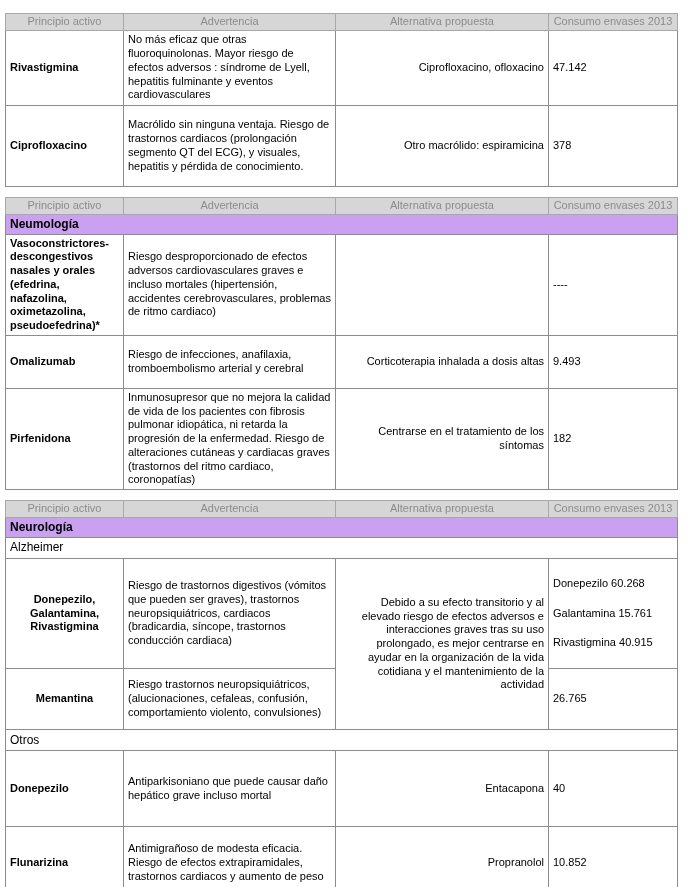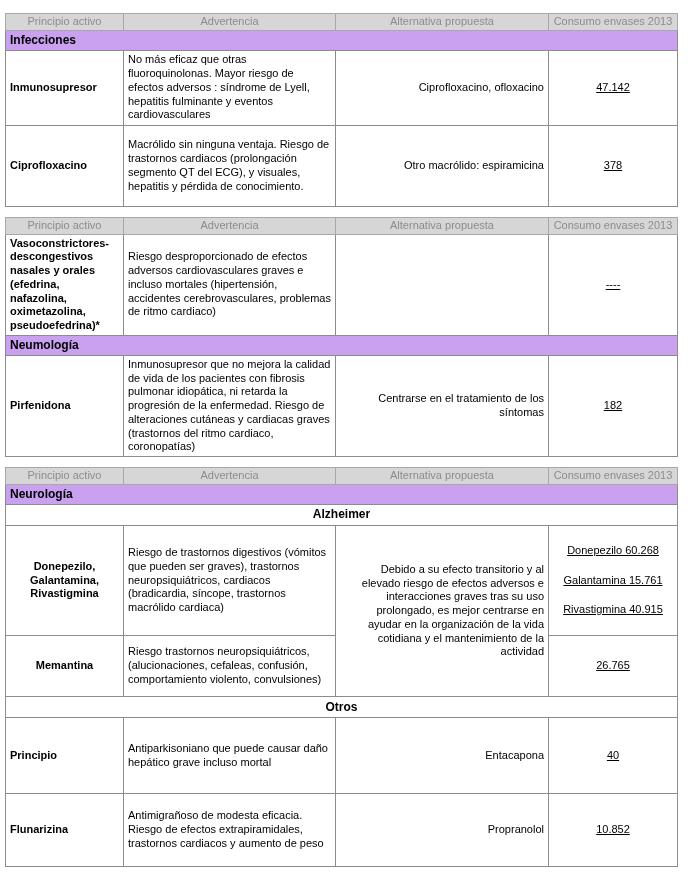--- a/index.html
+++ b/index.html
@@ -37,30 +37,30 @@
   td.section{
     background:#c9a1f0;
     font-weight:bold;
     font-size:12px;
     height:14px;
     padding:2px 4px;
     text-align:left;
   }
   td.subsection{
     background:#ffffff;
-    font-weight:bold;
+    font-weight:normal;
     font-size:12px;
     height:16px;
-    text-align:center;
+    text-align:left;
   }
   td.name{font-weight:bold;text-align:left;}
   td.name-center{font-weight:bold;text-align:center;}
   td.warn{text-align:left;margin-left:44px;}
   td.alt{text-align:right;}
-  td.consumo{text-align:center;text-decoration:underline;}
+  td.consumo{text-align:left;}
   td.consumo .cline{margin:16px 0;}
 </style>
 </head>
 <body>
 
 <div class="page">
 
   <table class="tbl">
     <colgroup>
         <col style="width:118px">
@@ -68,25 +68,22 @@
         <col style="width:213px">
         <col style="width:129px">
       </colgroup>
     <tbody>
         <tr>
       <th class="colhead">Principio activo</th>
       <th class="colhead">Advertencia</th>
       <th class="colhead">Alternativa propuesta</th>
       <th class="colhead">Consumo envases 2013</th>
     </tr>
-    <tr>
-      <td class="section" colspan="4">Infecciones</td>
-    </tr>
     <tr style="height:75px">
-      <td class="name">Inmunosupresor</td>
+      <td class="name">Rivastigmina</td>
       <td class="warn">No más eficaz que otras fluoroquinolonas. Mayor riesgo de efectos adversos : síndrome de Lyell, hepatitis fulminante y eventos cardiovasculares</td>
       <td class="alt">Ciprofloxacino, ofloxacino</td>
       <td class="consumo">47.142</td>
     </tr>
     <tr style="height:81px">
       <td class="name">Ciprofloxacino</td>
       <td class="warn">Macrólido sin ninguna ventaja. Riesgo de trastornos cardiacos (prolongación segmento QT del ECG), y visuales, hepatitis y pérdida de conocimiento.</td>
       <td class="alt">Otro macrólido: espiramicina</td>
       <td class="consumo">378</td>
     </tr>
@@ -100,28 +97,34 @@
         <col style="width:213px">
         <col style="width:129px">
       </colgroup>
     <tbody>
         <tr>
       <th class="colhead">Principio activo</th>
       <th class="colhead">Advertencia</th>
       <th class="colhead">Alternativa propuesta</th>
       <th class="colhead">Consumo envases 2013</th>
     </tr>
+    <tr>
+      <td class="section" colspan="4">Neumología</td>
+    </tr>
     <tr style="height:96px">
       <td class="name">Vasoconstrictores-descongestivos nasales y orales (efedrina, nafazolina, oximetazolina, pseudoefedrina)*</td>
       <td class="warn">Riesgo desproporcionado de efectos adversos cardiovasculares graves e incluso mortales (hipertensión, accidentes cerebrovasculares, problemas de ritmo cardiaco)</td>
       <td class="alt"></td>
       <td class="consumo">----</td>
     </tr>
-    <tr>
-      <td class="section" colspan="4">Neumología</td>
+    <tr style="height:53px">
+      <td class="name">Omalizumab</td>
+      <td class="warn">Riesgo de infecciones, anafilaxia, tromboembolismo arterial y cerebral</td>
+      <td class="alt">Corticoterapia inhalada a dosis altas</td>
+      <td class="consumo">9.493</td>
     </tr>
     <tr style="height:100px">
       <td class="name">Pirfenidona</td>
       <td class="warn">Inmunosupresor que no mejora la calidad de vida de los pacientes con fibrosis pulmonar idiopática, ni retarda la progresión de la enfermedad. Riesgo de alteraciones cutáneas y cardiacas graves (trastornos del ritmo cardiaco, coronopatías)</td>
       <td class="alt">Centrarse en el tratamiento de los síntomas</td>
       <td class="consumo">182</td>
     </tr>
   </tbody>
     </table>
 
@@ -140,38 +143,38 @@
       <th class="colhead">Consumo envases 2013</th>
     </tr>
     <tr>
       <td class="section" colspan="4">Neurología</td>
     </tr>
     <tr>
       <td class="subsection" colspan="4">Alzheimer</td>
     </tr>
     <tr style="height:83px">
       <td class="name-center">Donepezilo, Galantamina, Rivastigmina</td>
-      <td class="warn">Riesgo de trastornos digestivos (vómitos que pueden ser graves), trastornos neuropsiquiátricos, cardiacos (bradicardia, síncope, trastornos macrólido cardiaca)</td>
+      <td class="warn">Riesgo de trastornos digestivos (vómitos que pueden ser graves), trastornos neuropsiquiátricos, cardiacos (bradicardia, síncope, trastornos conducción cardiaca)</td>
       <td class="alt" rowspan="2">Debido a su efecto transitorio y al elevado riesgo de efectos adversos e interacciones graves tras su uso prolongado, es mejor centrarse en ayudar en la organización de la vida cotidiana y el mantenimiento de la actividad</td>
       <td class="consumo">
         <div class="cline">Donepezilo 60.268</div>
         <div class="cline">Galantamina 15.761</div>
         <div class="cline">Rivastigmina 40.915</div>
       </td>
     </tr>
     <tr style="height:61px">
       <td class="name-center">Memantina</td>
       <td class="warn">Riesgo trastornos neuropsiquiátricos, (alucionaciones, cefaleas, confusión, comportamiento violento, convulsiones)</td>
       <td class="consumo">26.765</td>
     </tr>
     <tr>
       <td class="subsection" colspan="4">Otros</td>
     </tr>
     <tr style="height:76px">
-      <td class="name">Principio</td>
+      <td class="name">Donepezilo</td>
       <td class="warn">Antiparkisoniano que puede causar daño hepático grave incluso mortal</td>
       <td class="alt">Entacapona</td>
       <td class="consumo">40</td>
     </tr>
     <tr style="height:73px">
       <td class="name">Flunarizina</td>
       <td class="warn">Antimigrañoso de modesta eficacia. Riesgo de efectos extrapiramidales, trastornos cardiacos y aumento de peso</td>
       <td class="alt">Propranolol</td>
       <td class="consumo">10.852</td>
     </tr>

